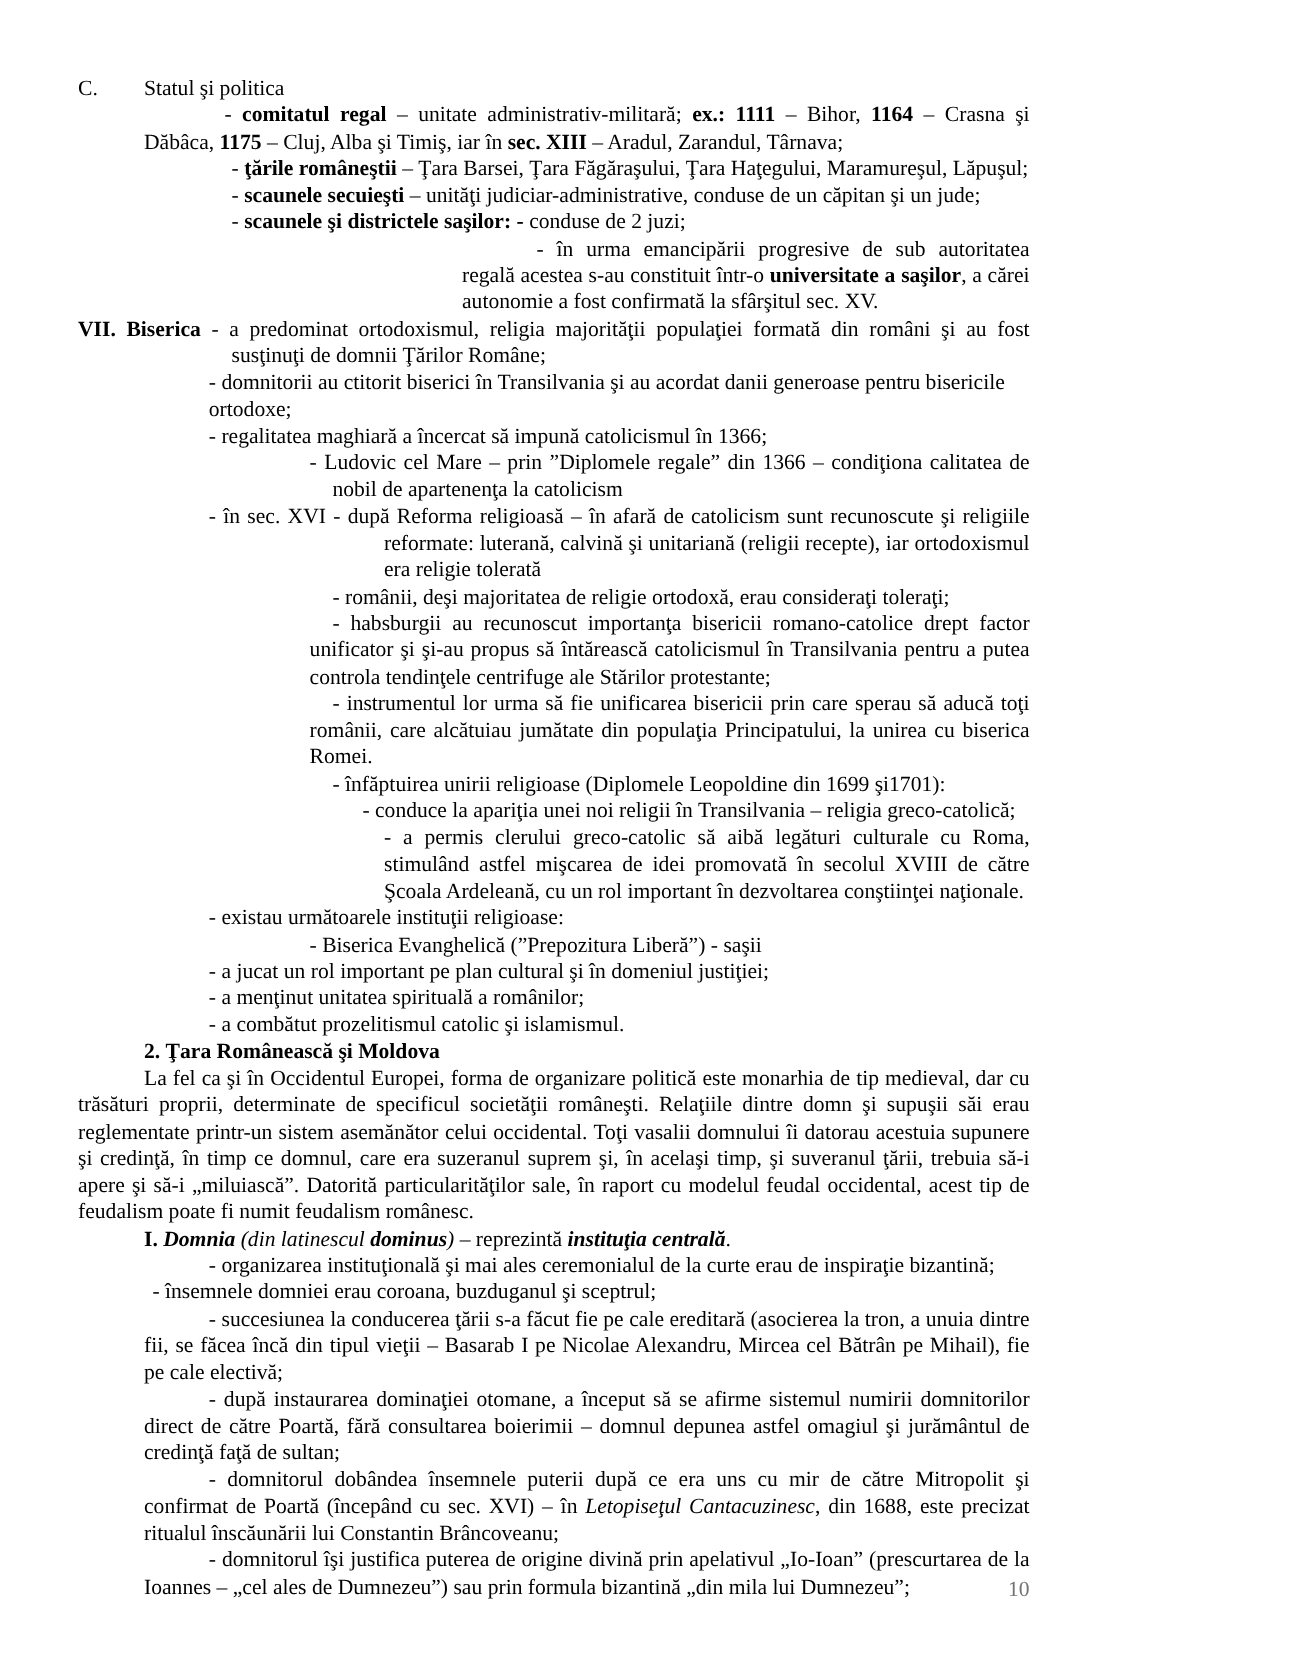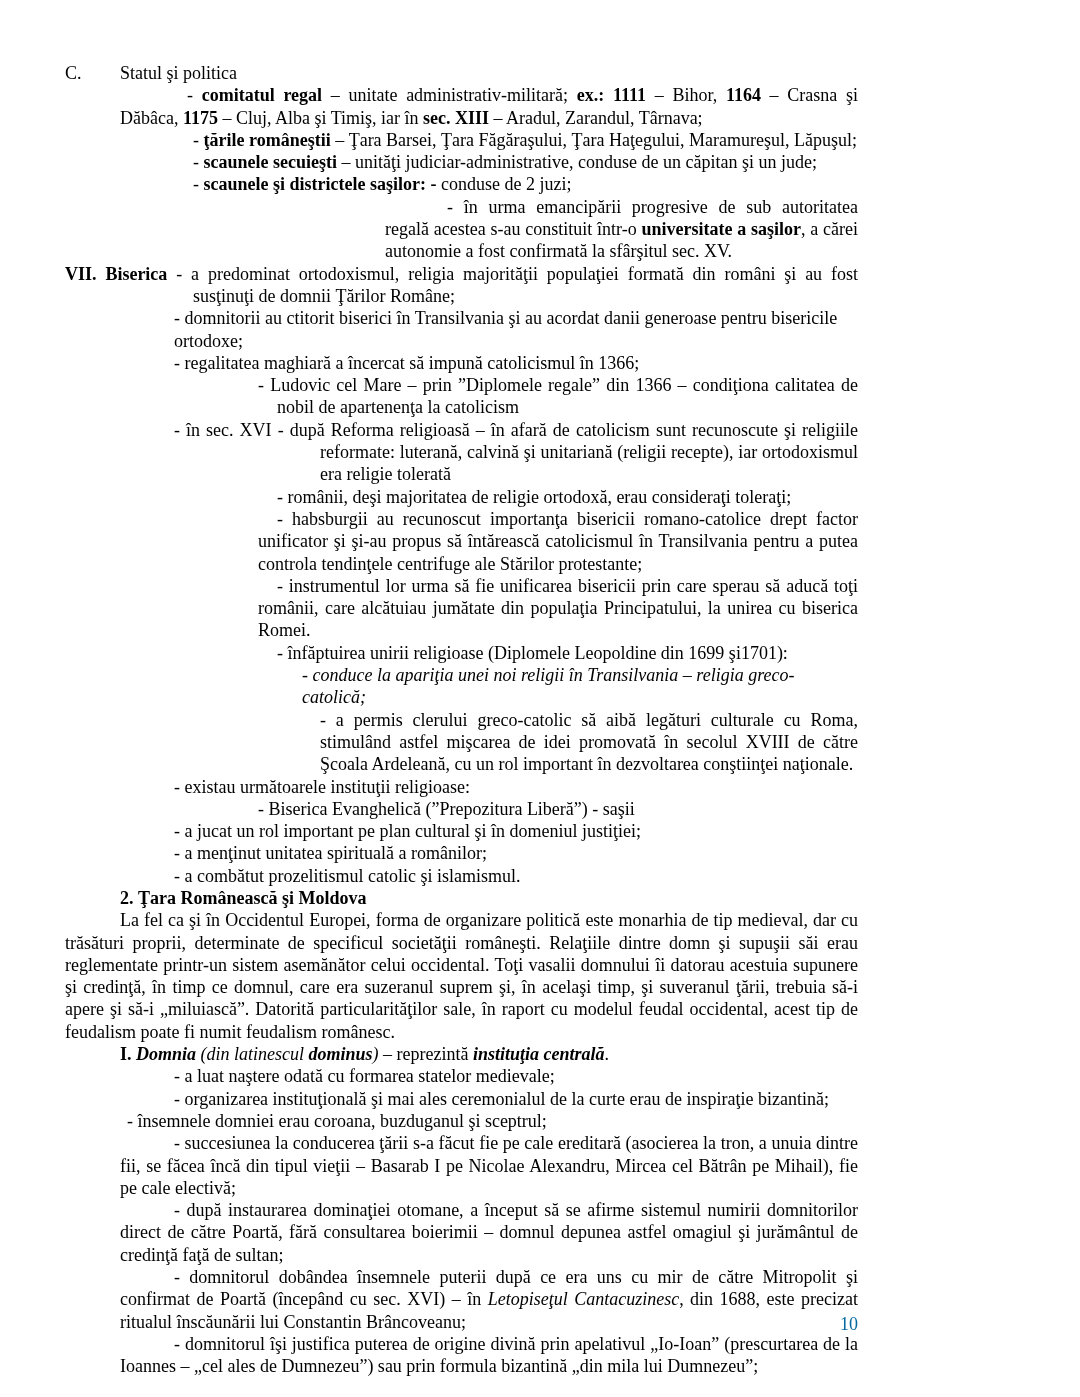--- a/index.html
+++ b/index.html
@@ -33,21 +33,21 @@
   }
   .para.justify { text-align: justify; }
   .b { font-weight: bold; }
   .i { font-style: italic; }
   .tab { display: inline-block; }
   .footer {
     position: absolute;
     right: 64px;
     bottom: 62px;
     font-size: 18px;
-    color: #0369a1;
+    color: #737373;
   }
 </style>
 </head>
 <body>
 
 <div class="page">
   <div class="content">
       <p class="para"><span class="tab" style="width: 55px;">C.</span><span>Statul şi politica</span></p>
       <p class="para justify" style="margin-left: 55px; text-indent: 67px;"><span>- </span><span class="b">comitatul regal</span><span> – unitate administrativ-militară; </span><span class="b">ex.:</span><span> </span><span class="b">1111</span><span> – Bihor, </span><span class="b">1164</span><span> – Crasna şi Dăbâca, </span><span class="b">1175</span><span> – Cluj, Alba şi Timiş, iar în </span><span class="b">sec. XIII</span><span> – Aradul, Zarandul, Târnava;</span></p>
       <p class="para" style="margin-left: 128px;"><span>- </span><span class="b">ţările româneştii</span><span> – Ţara Barsei, Ţara Făgăraşului, Ţara Haţegului, Maramureşul, Lăpuşul;</span></p>
@@ -56,31 +56,30 @@
       <p class="para justify" style="margin-left: 320px; text-indent: 62px;"><span>- în urma emancipării progresive de sub autoritatea regală acestea s-au constituit într-o </span><span class="b">universitate a saşilor</span><span>, a cărei autonomie a fost confirmată la sfârşitul sec. XV.</span></p>
       <p class="para justify" style="margin-left: 128px; text-indent: -128px;"><span class="b">VII. Biserica</span><span> - a predominat ortodoxismul, religia majorităţii populaţiei formată din români şi au fost susţinuţi de domnii Ţărilor Române;</span></p>
       <p class="para" style="margin-left: 109px;"><span>- domnitorii au ctitorit biserici în Transilvania şi au acordat danii generoase pentru bisericile ortodoxe;</span></p>
       <p class="para" style="margin-left: 109px;"><span>- regalitatea maghiară a încercat să impună catolicismul în 1366;</span></p>
       <p class="para justify" style="margin-left: 212px; text-indent: -19px;"><span>- Ludovic cel Mare – prin ”Diplomele regale” din 1366 – condiţiona calitatea de nobil de apartenenţa la catolicism</span></p>
       <p class="para justify" style="margin-left: 255px; text-indent: -146px;"><span>- în sec. XVI - după Reforma religioasă – în afară de catolicism sunt recunoscute şi religiile reformate: luterană, calvină şi unitariană (religii recepte), iar ortodoxismul era religie tolerată</span></p>
       <p class="para" style="margin-left: 212px;"><span>- românii, deşi majoritatea de religie ortodoxă, erau consideraţi toleraţi;</span></p>
       <p class="para justify" style="margin-left: 193px; text-indent: 19px;"><span>- habsburgii au recunoscut importanţa bisericii romano-catolice drept factor unificator şi şi-au propus să întărească catolicismul în Transilvania pentru a putea controla tendinţele centrifuge ale Stărilor protestante;</span></p>
       <p class="para justify" style="margin-left: 193px; text-indent: 19px;"><span>- instrumentul lor urma să fie unificarea bisericii prin care sperau să aducă toţi românii, care alcătuiau jumătate din populaţia Principatului, la unirea cu biserica Romei.</span></p>
       <p class="para" style="margin-left: 212px;"><span>- înfăptuirea unirii religioase (Diplomele Leopoldine din 1699 şi1701):</span></p>
-      <p class="para" style="margin-left: 237px; font-style: italic;"><span>- conduce la apariţia unei noi religii în Transilvania – religia greco-catolică;</span></p>
+      <p class="para" style="margin-left: 237px;"><span>- conduce la apariţia unei noi religii în Transilvania – religia greco-catolică;</span></p>
       <p class="para justify" style="margin-left: 255px;"><span>- a permis clerului greco-catolic să aibă legături culturale cu Roma, stimulând astfel mişcarea de idei promovată în secolul XVIII de către Şcoala Ardeleană, cu un rol important în dezvoltarea conştiinţei naţionale.</span></p>
       <p class="para" style="margin-left: 109px;"><span>- existau următoarele instituţii religioase:</span></p>
       <p class="para" style="margin-left: 193px;"><span>- Biserica Evanghelică (”Prepozitura Liberă”) - saşii</span></p>
       <p class="para" style="margin-left: 109px;"><span>- a jucat un rol important pe plan cultural şi în domeniul justiţiei;</span></p>
       <p class="para" style="margin-left: 109px;"><span>- a menţinut unitatea spirituală a românilor;</span></p>
       <p class="para" style="margin-left: 109px;"><span>- a combătut prozelitismul catolic şi islamismul.</span></p>
       <p class="para" style="margin-left: 55px;"><span class="b">2. Ţara Românească şi Moldova</span></p>
       <p class="para justify" style="text-indent: 55px;"><span>La fel ca şi în Occidentul Europei, forma de organizare politică este monarhia de tip medieval, dar cu trăsături proprii, determinate de specificul societăţii româneşti. Relaţiile dintre domn şi supuşii săi erau reglementate printr-un sistem asemănător celui occidental. Toţi vasalii domnului îi datorau acestuia supunere şi credinţă, în timp ce domnul, care era suzeranul suprem şi, în acelaşi timp, şi suveranul ţării, trebuia să-i apere şi să-i „miluiască”. Datorită particularităţilor sale, în raport cu modelul feudal occidental, acest tip de feudalism poate fi numit feudalism românesc.</span></p>
       <p class="para" style="margin-left: 55px;"><span class="b">I. </span><span class="b i">Domnia </span><span class="i">(din latinescul </span><span class="b i">dominus</span><span class="i">)</span><span> – reprezintă </span><span class="b i">instituţia centrală</span><span>.</span></p>
-      <p class="para" style="margin-left: 109px;"><span>- a luat naştere odată cu formarea statelor medievale;</span></p>
       <p class="para" style="margin-left: 109px;"><span>- organizarea instituţională şi mai ales ceremonialul de la curte erau de inspiraţie bizantină;</span></p>
       <p class="para" style="margin-left: 62px;"><span>- însemnele domniei erau coroana, buzduganul şi sceptrul;</span></p>
       <p class="para justify" style="margin-left: 55px; text-indent: 54px;"><span>- succesiunea la conducerea ţării s-a făcut fie pe cale ereditară (asocierea la tron, a unuia dintre fii, se făcea încă din tipul vieţii – Basarab I pe Nicolae Alexandru, Mircea cel Bătrân pe Mihail), fie pe cale electivă;</span></p>
       <p class="para justify" style="margin-left: 55px; text-indent: 54px;"><span>- după instaurarea dominaţiei otomane, a început să se afirme sistemul numirii domnitorilor direct de către Poartă, fără consultarea boierimii – domnul depunea astfel omagiul şi jurământul de credinţă faţă de sultan;</span></p>
       <p class="para justify" style="margin-left: 55px; text-indent: 54px;"><span>- domnitorul dobândea însemnele puterii după ce era uns cu mir de către Mitropolit şi confirmat de Poartă (începând cu sec. XVI) – în </span><span class="i">Letopiseţul Cantacuzinesc</span><span>, din 1688, este precizat ritualul înscăunării lui Constantin Brâncoveanu;</span></p>
       <p class="para justify" style="margin-left: 55px; text-indent: 54px;"><span>- domnitorul îşi justifica puterea de origine divină prin apelativul „Io-Ioan” (prescurtarea de la Ioannes – „cel ales de Dumnezeu”) sau prin formula bizantină „din mila lui Dumnezeu”;</span></p>
     </div>
   <div class="footer">10</div>
 </div>
 

